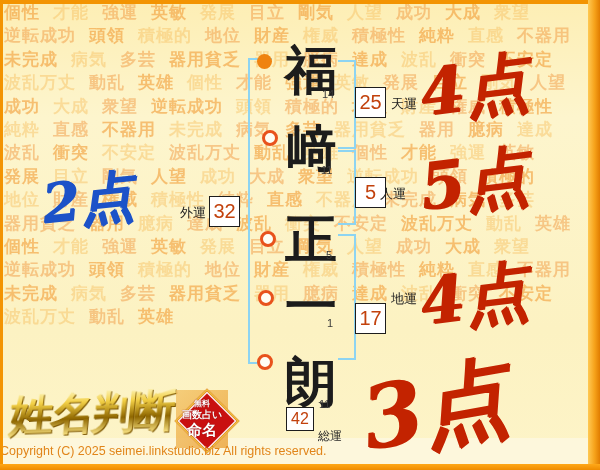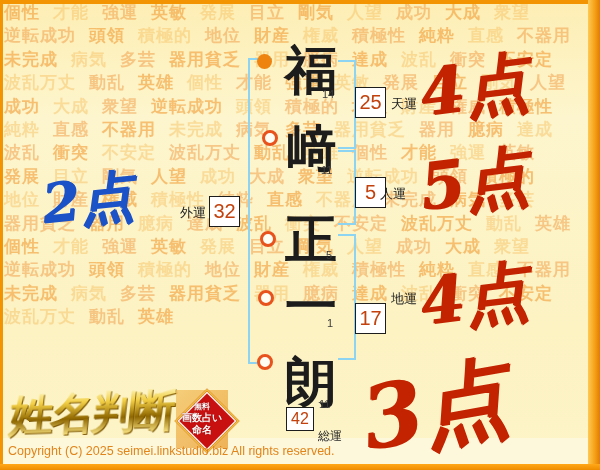--- a/index.html
+++ b/index.html
@@ -73,22 +73,22 @@
     position:absolute;left:8px;top:8px;width:42px;height:42px;transform:rotate(45deg);
     background:#c91010;border:2px solid #edbf3f;
     box-shadow:inset 0 0 0 1.5px rgba(255,255,255,.9);
   }
   #seal .seal-text{
     position:absolute;inset:0;display:flex;flex-direction:column;align-items:center;justify-content:center;
     color:#fff;font-weight:bold;line-height:1.2;z-index:2;text-shadow:0 0 1px #700;
   }
   .seal-l0{font-size:8px;}
   .seal-l1{font-size:10px;}
-  .seal-l2{font-size:10px;}
-  #copyright{position:absolute;left:8px;top:444px;font-size:12.5px;color:#e1851a;z-index:6;}
+  .seal-l2{font-size:15px;}
+  #copyright{position:absolute;left:0;top:444px;font-size:12.5px;color:#e1851a;z-index:6;}
 </style>
 </head>
 <body>
 
 <div id="stage">
 
   <div id="watermark"><span class="w0">個性</span><span class="w1">才能</span><span class="w2">強運</span><span class="w0">英敏</span><span class="w1">発展</span><span class="w2">目立</span><span class="w0">剛気</span><span class="w1">人望</span><span class="w2">成功</span><span class="w0">大成</span><span class="w1">衆望</span><span class="w2">逆転成功</span><span class="w0">頭領</span><span class="w1">積極的</span><span class="w2">地位</span><span class="w0">財産</span><span class="w1">権威</span><span class="w2">積極性</span><span class="w0">純粋</span><span class="w1">直感</span><span class="w2">不器用</span><span class="w0">未完成</span><span class="w1">病気</span><span class="w2">多芸</span><span class="w0">器用貧乏</span><span class="w1">器用</span><span class="w2">臆病</span><span class="w0">達成</span><span class="w1">波乱</span><span class="w2">衝突</span><span class="w0">不安定</span><span class="w1">波乱万丈</span><span class="w2">動乱</span><span class="w0">英雄</span><span class="w1">個性</span><span class="w2">才能</span><span class="w0">強運</span><span class="w1">英敏</span><span class="w2">発展</span><span class="w0">目立</span><span class="w1">剛気</span><span class="w2">人望</span><span class="w0">成功</span><span class="w1">大成</span><span class="w2">衆望</span><span class="w0">逆転成功</span><span class="w1">頭領</span><span class="w2">積極的</span><span class="w0">地位</span><span class="w1">財産</span><span class="w2">権威</span><span class="w0">積極性</span><span class="w1">純粋</span><span class="w2">直感</span><span class="w0">不器用</span><span class="w1">未完成</span><span class="w2">病気</span><span class="w0">多芸</span><span class="w1">器用貧乏</span><span class="w2">器用</span><span class="w0">臆病</span><span class="w1">達成</span><span class="w2">波乱</span><span class="w0">衝突</span><span class="w1">不安定</span><span class="w2">波乱万丈</span><span class="w0">動乱</span><span class="w1">英雄</span><span class="w2">個性</span><span class="w0">才能</span><span class="w1">強運</span><span class="w2">英敏</span><span class="w0">発展</span><span class="w1">目立</span><span class="w2">剛気</span><span class="w0">人望</span><span class="w1">成功</span><span class="w2">大成</span><span class="w0">衆望</span><span class="w1">逆転成功</span><span class="w2">頭領</span><span class="w0">積極的</span><span class="w1">地位</span><span class="w2">財産</span><span class="w0">権威</span><span class="w1">積極性</span><span class="w2">純粋</span><span class="w0">直感</span><span class="w1">不器用</span><span class="w2">未完成</span><span class="w0">病気</span><span class="w1">多芸</span><span class="w2">器用貧乏</span><span class="w0">器用</span><span class="w1">臆病</span><span class="w2">達成</span><span class="w0">波乱</span><span class="w1">衝突</span><span class="w2">不安定</span><span class="w0">波乱万丈</span><span class="w1">動乱</span><span class="w2">英雄</span><span class="w0">個性</span><span class="w1">才能</span><span class="w2">強運</span><span class="w0">英敏</span><span class="w1">発展</span><span class="w2">目立</span><span class="w0">剛気</span><span class="w1">人望</span><span class="w2">成功</span><span class="w0">大成</span><span class="w1">衆望</span><span class="w2">逆転成功</span><span class="w0">頭領</span><span class="w1">積極的</span><span class="w2">地位</span><span class="w0">財産</span><span class="w1">権威</span><span class="w2">積極性</span><span class="w0">純粋</span><span class="w1">直感</span><span class="w2">不器用</span><span class="w0">未完成</span><span class="w1">病気</span><span class="w2">多芸</span><span class="w0">器用貧乏</span><span class="w1">器用</span><span class="w2">臆病</span><span class="w0">達成</span><span class="w1">波乱</span><span class="w2">衝突</span><span class="w0">不安定</span><span class="w1">波乱万丈</span><span class="w2">動乱</span><span class="w0">英雄</span></div>
 
   <div class="edge" id="b-top"></div>
   <div class="edge" id="b-left"></div>

